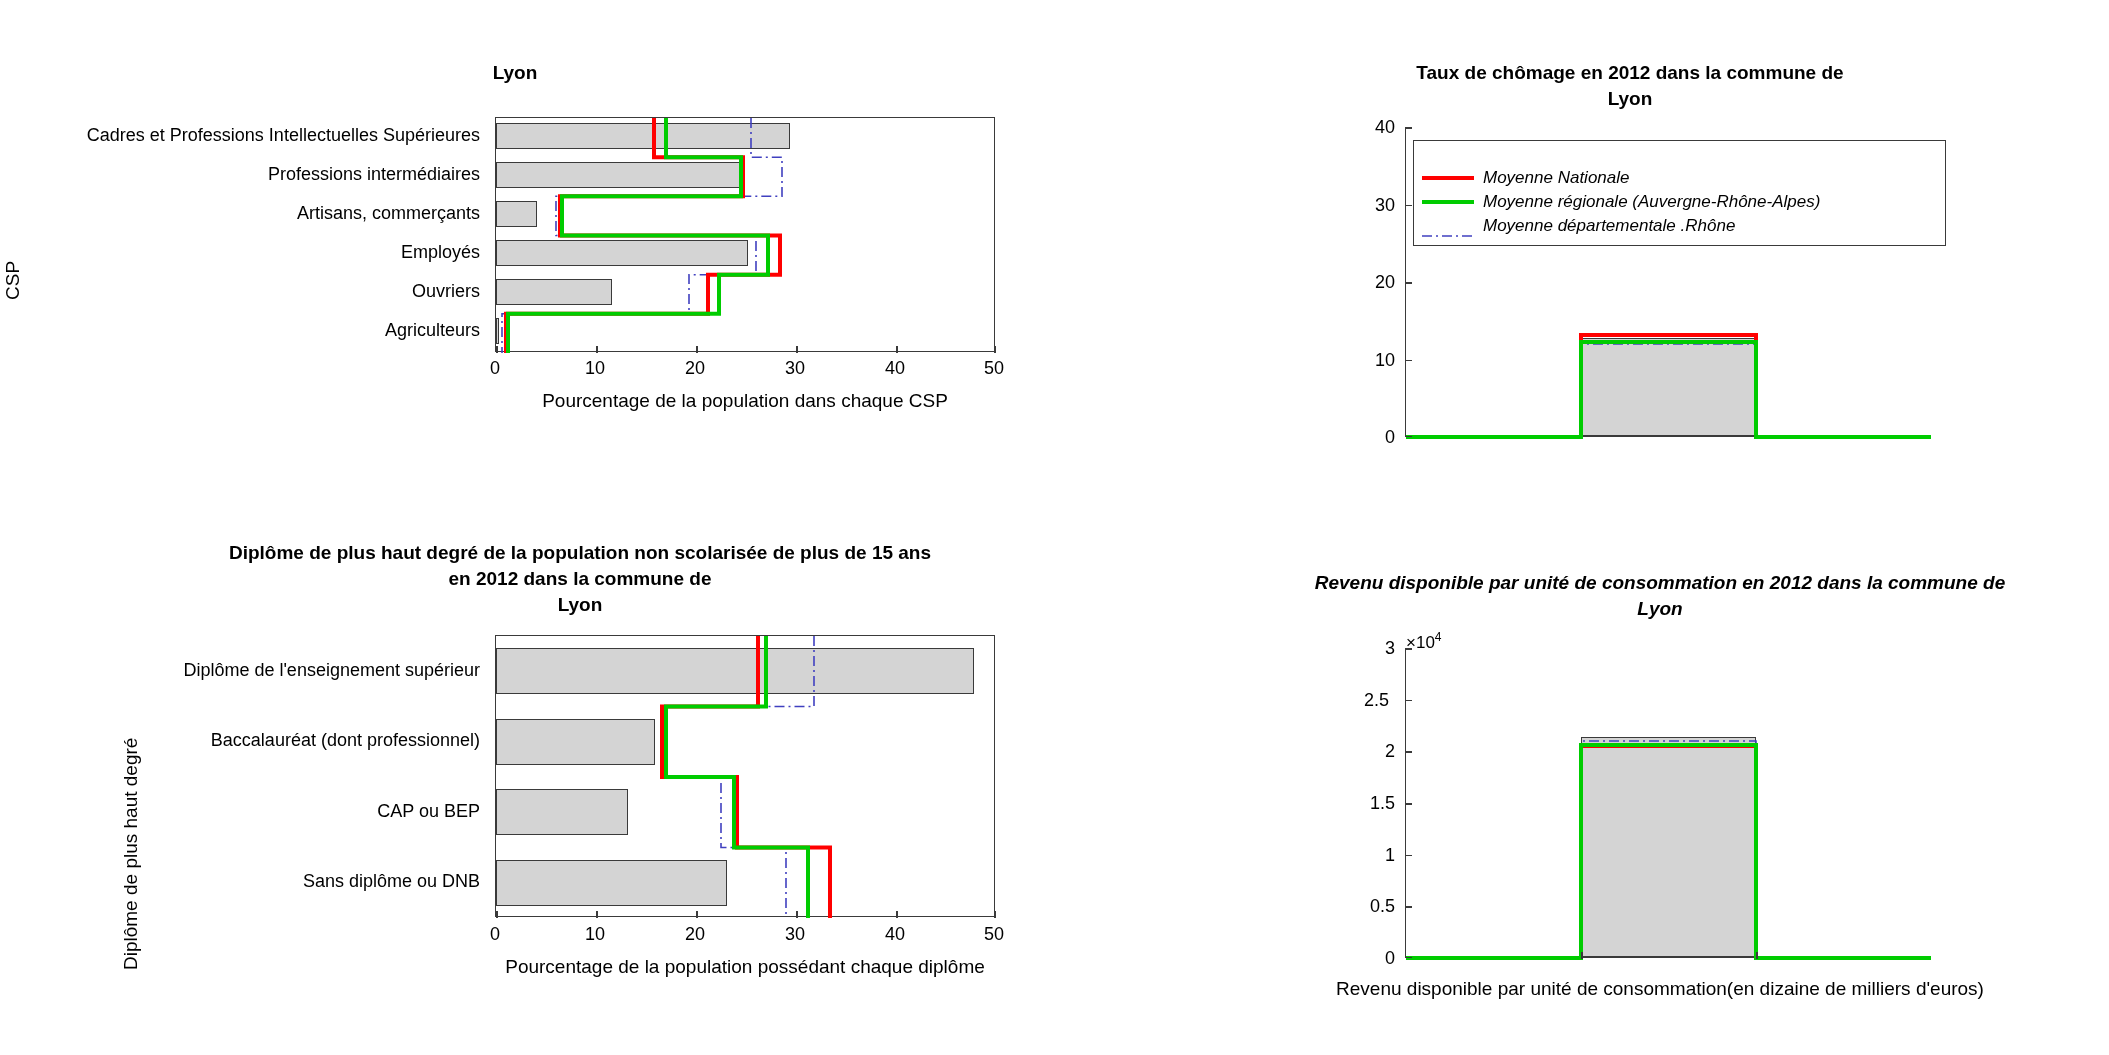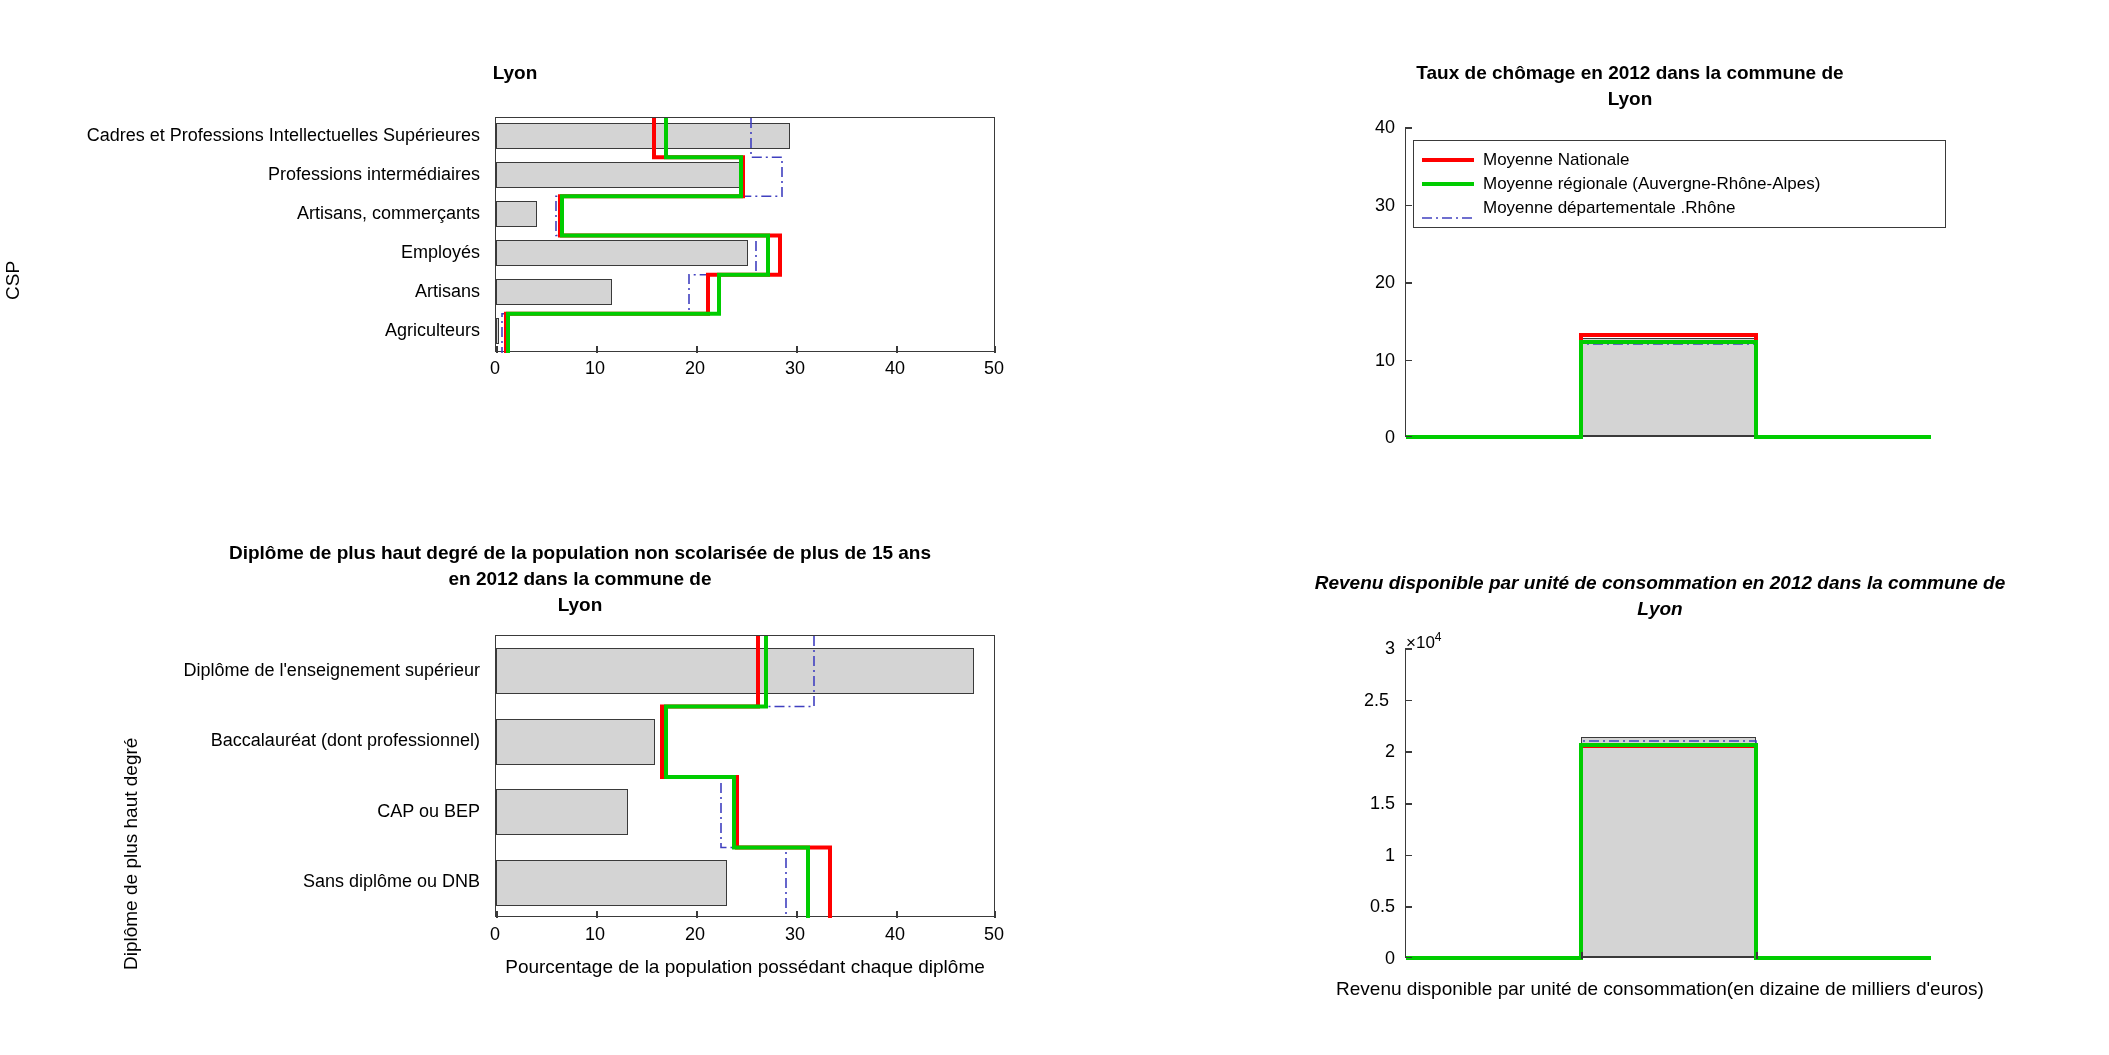--- a/index.html
+++ b/index.html
@@ -100,21 +100,22 @@
     color: #000;
     white-space: nowrap;
     transform-origin: 0 0;
     transform: rotate(-90deg);
   }
   .legend {
     position: absolute;
     background: #ffffff;
     border: 1px solid #3a3a3a;
     box-sizing: border-box;
-    padding: 7px 10px 7px 8px;
+    padding: 25px 10px 7px 8px;
+    font-style: italic;
   }
   .legend-row {
     display: flex;
     align-items: center;
     height: 24px;
   }
   .legend-swatch {
     width: 52px;
     height: 0;
     margin-right: 9px;
@@ -192,30 +193,31 @@
       <div class="tickmark-x" style="left:200px; bottom:-1.5px; height:7px;"></div>
       <div class="tickmark-x" style="left:300px; bottom:-1.5px; height:7px;"></div>
       <div class="tickmark-x" style="left:400px; bottom:-1.5px; height:7px;"></div>
       <div class="tickmark-x" style="left:498px; bottom:-1.5px; height:7px;"></div>
     </div>
 
     <div class="ytick-label" style="width:470px; left:0px; top:75px;">Cadres et Professions Intellectuelles Supérieures</div>
     <div class="ytick-label" style="width:470px; left:0px; top:114px;">Professions intermédiaires</div>
     <div class="ytick-label" style="width:470px; left:0px; top:153px;">Artisans, commerçants</div>
     <div class="ytick-label" style="width:470px; left:0px; top:192px;">Employés</div>
-    <div class="ytick-label" style="width:470px; left:0px; top:231px;">Artisans</div>
+    <div class="ytick-label" style="width:470px; left:0px; top:231px;">Ouvriers</div>
     <div class="ytick-label" style="width:470px; left:0px; top:270px;">Agriculteurs</div>
 
     <div class="xtick-label" style="left:485px; top:298px;">0</div>
     <div class="xtick-label" style="left:585px; top:298px;">10</div>
     <div class="xtick-label" style="left:685px; top:298px;">20</div>
     <div class="xtick-label" style="left:785px; top:298px;">30</div>
     <div class="xtick-label" style="left:885px; top:298px;">40</div>
     <div class="xtick-label" style="left:984px; top:298px;">50</div>
 
+    <div class="xlabel" style="left:485px; width:500px; top:330px;">Pourcentage de la population dans chaque CSP</div>
   </div>
 
   <div class="panel" style="left:1280px; top:60px; width:830px; height:400px;">
 
     <div class="title" style="width:700px;">
       <span class="line">Taux de chômage en 2012 dans la commune de</span>
       <span class="line">Lyon</span>
     </div>
 
     <div class="axes" style="left:125px; top:67px; width:525px; height:310px;">

